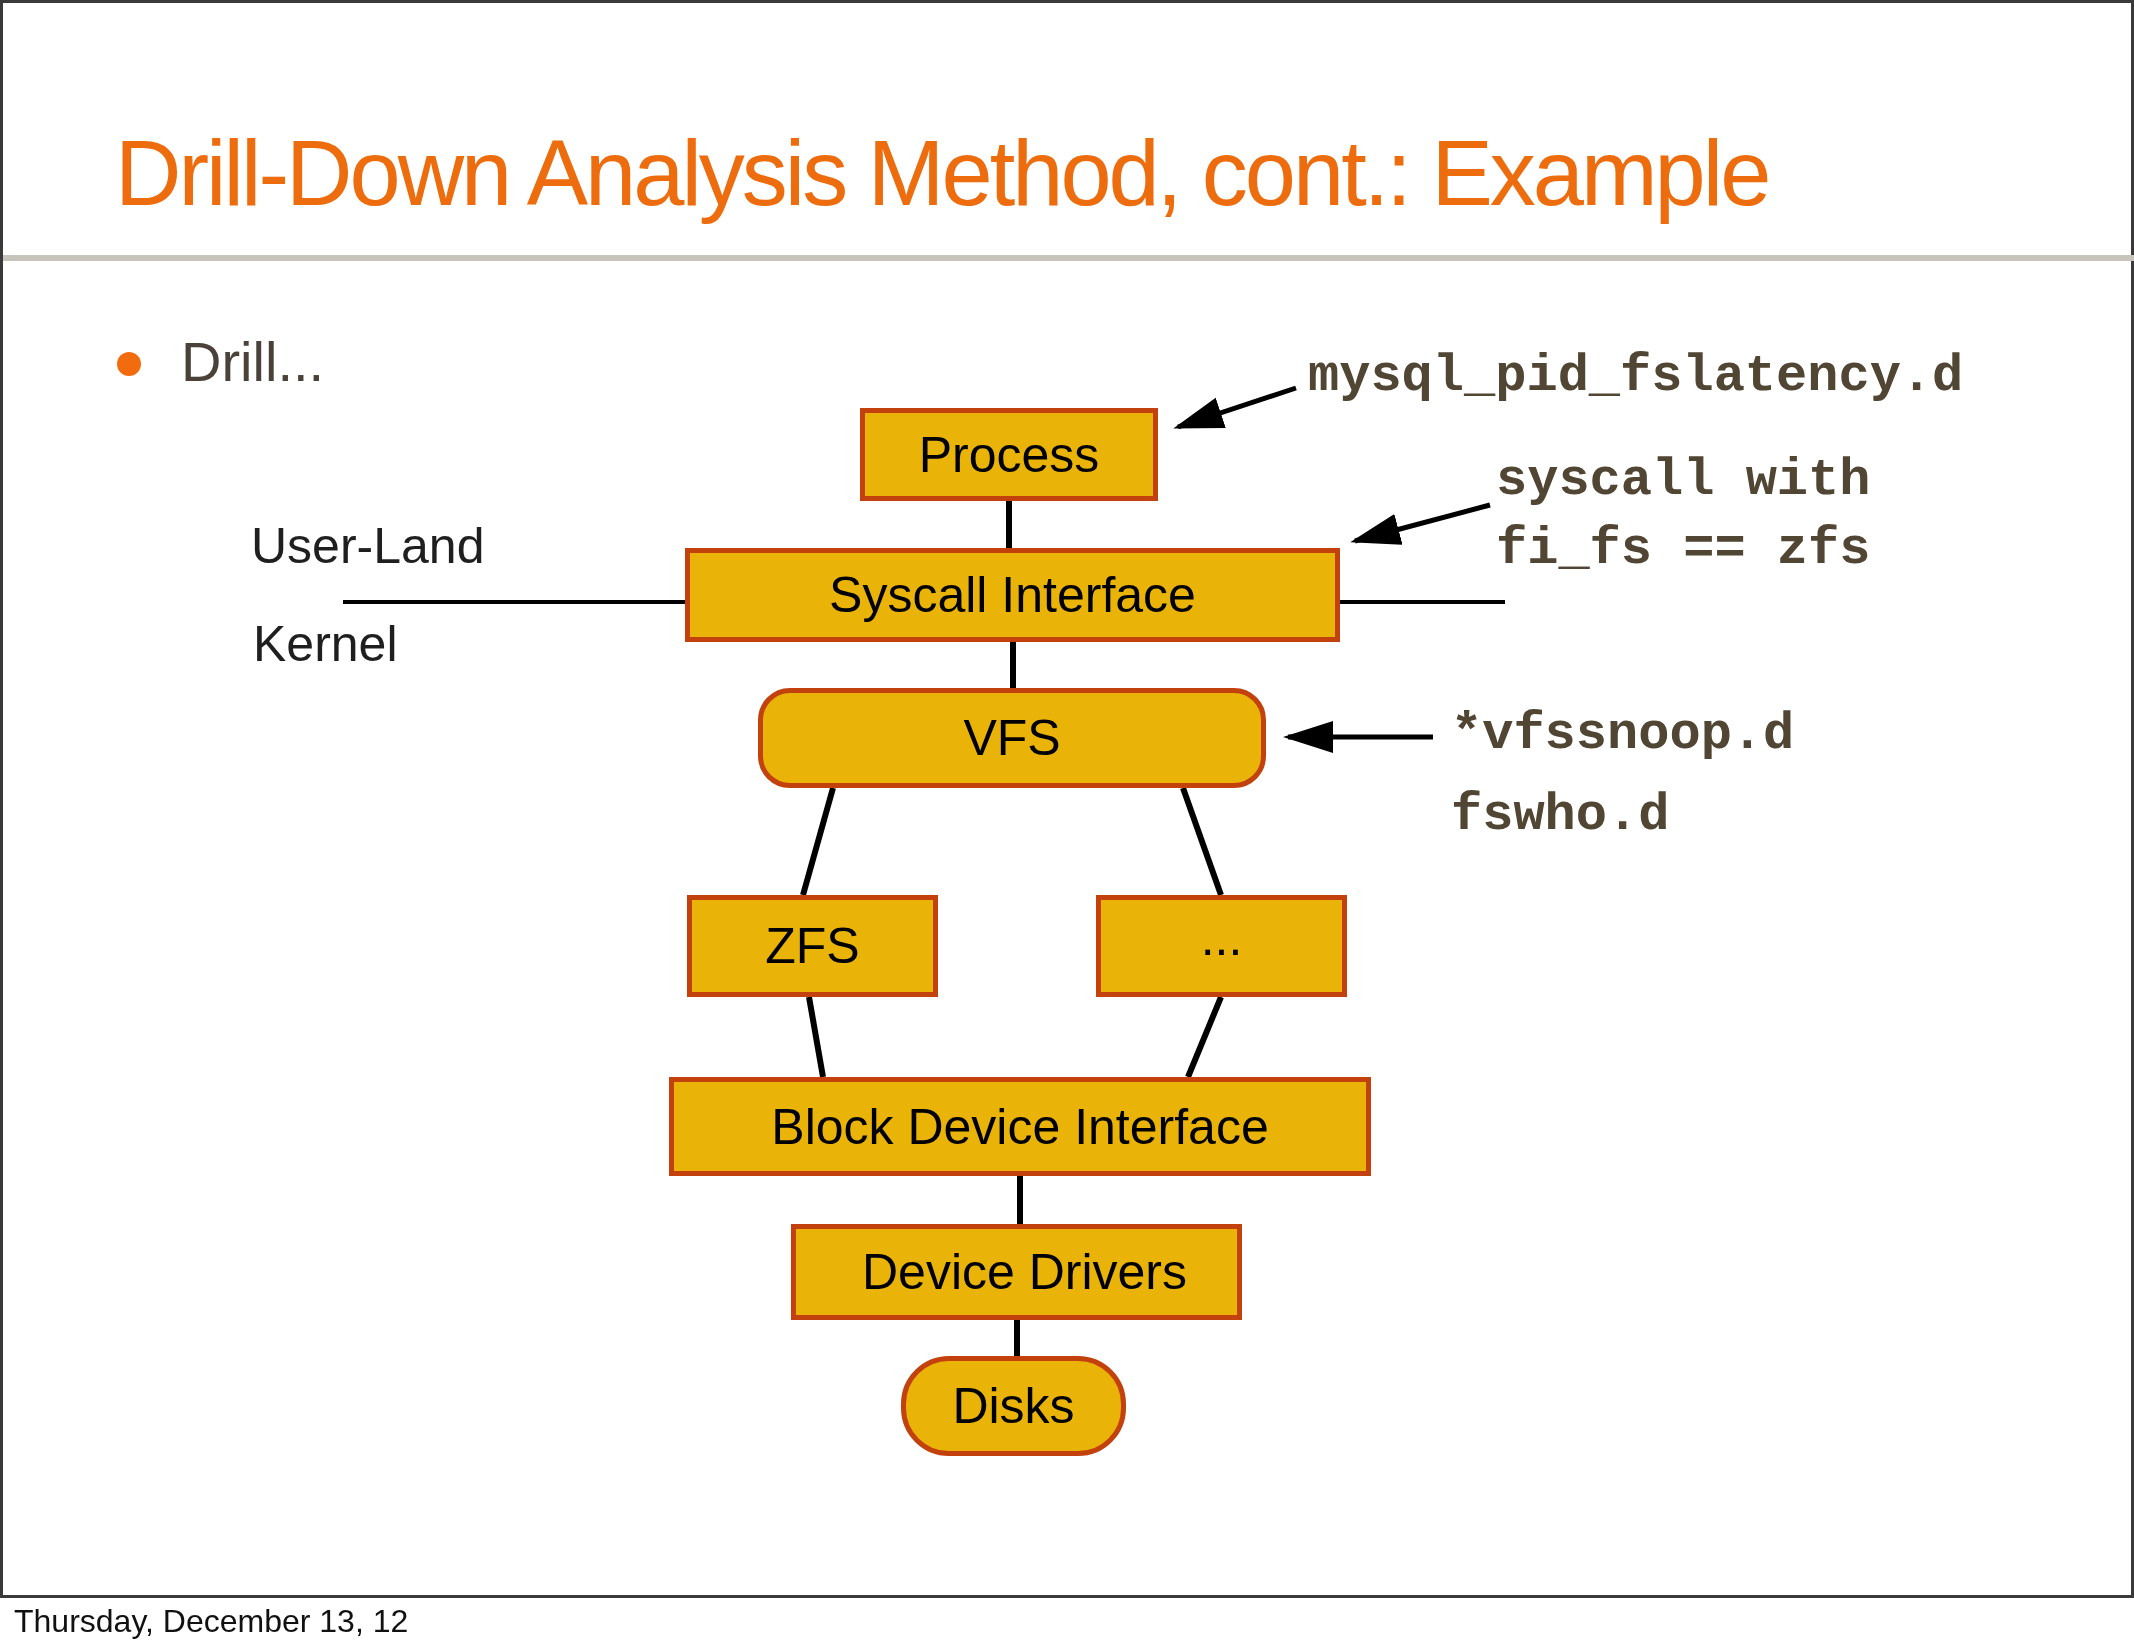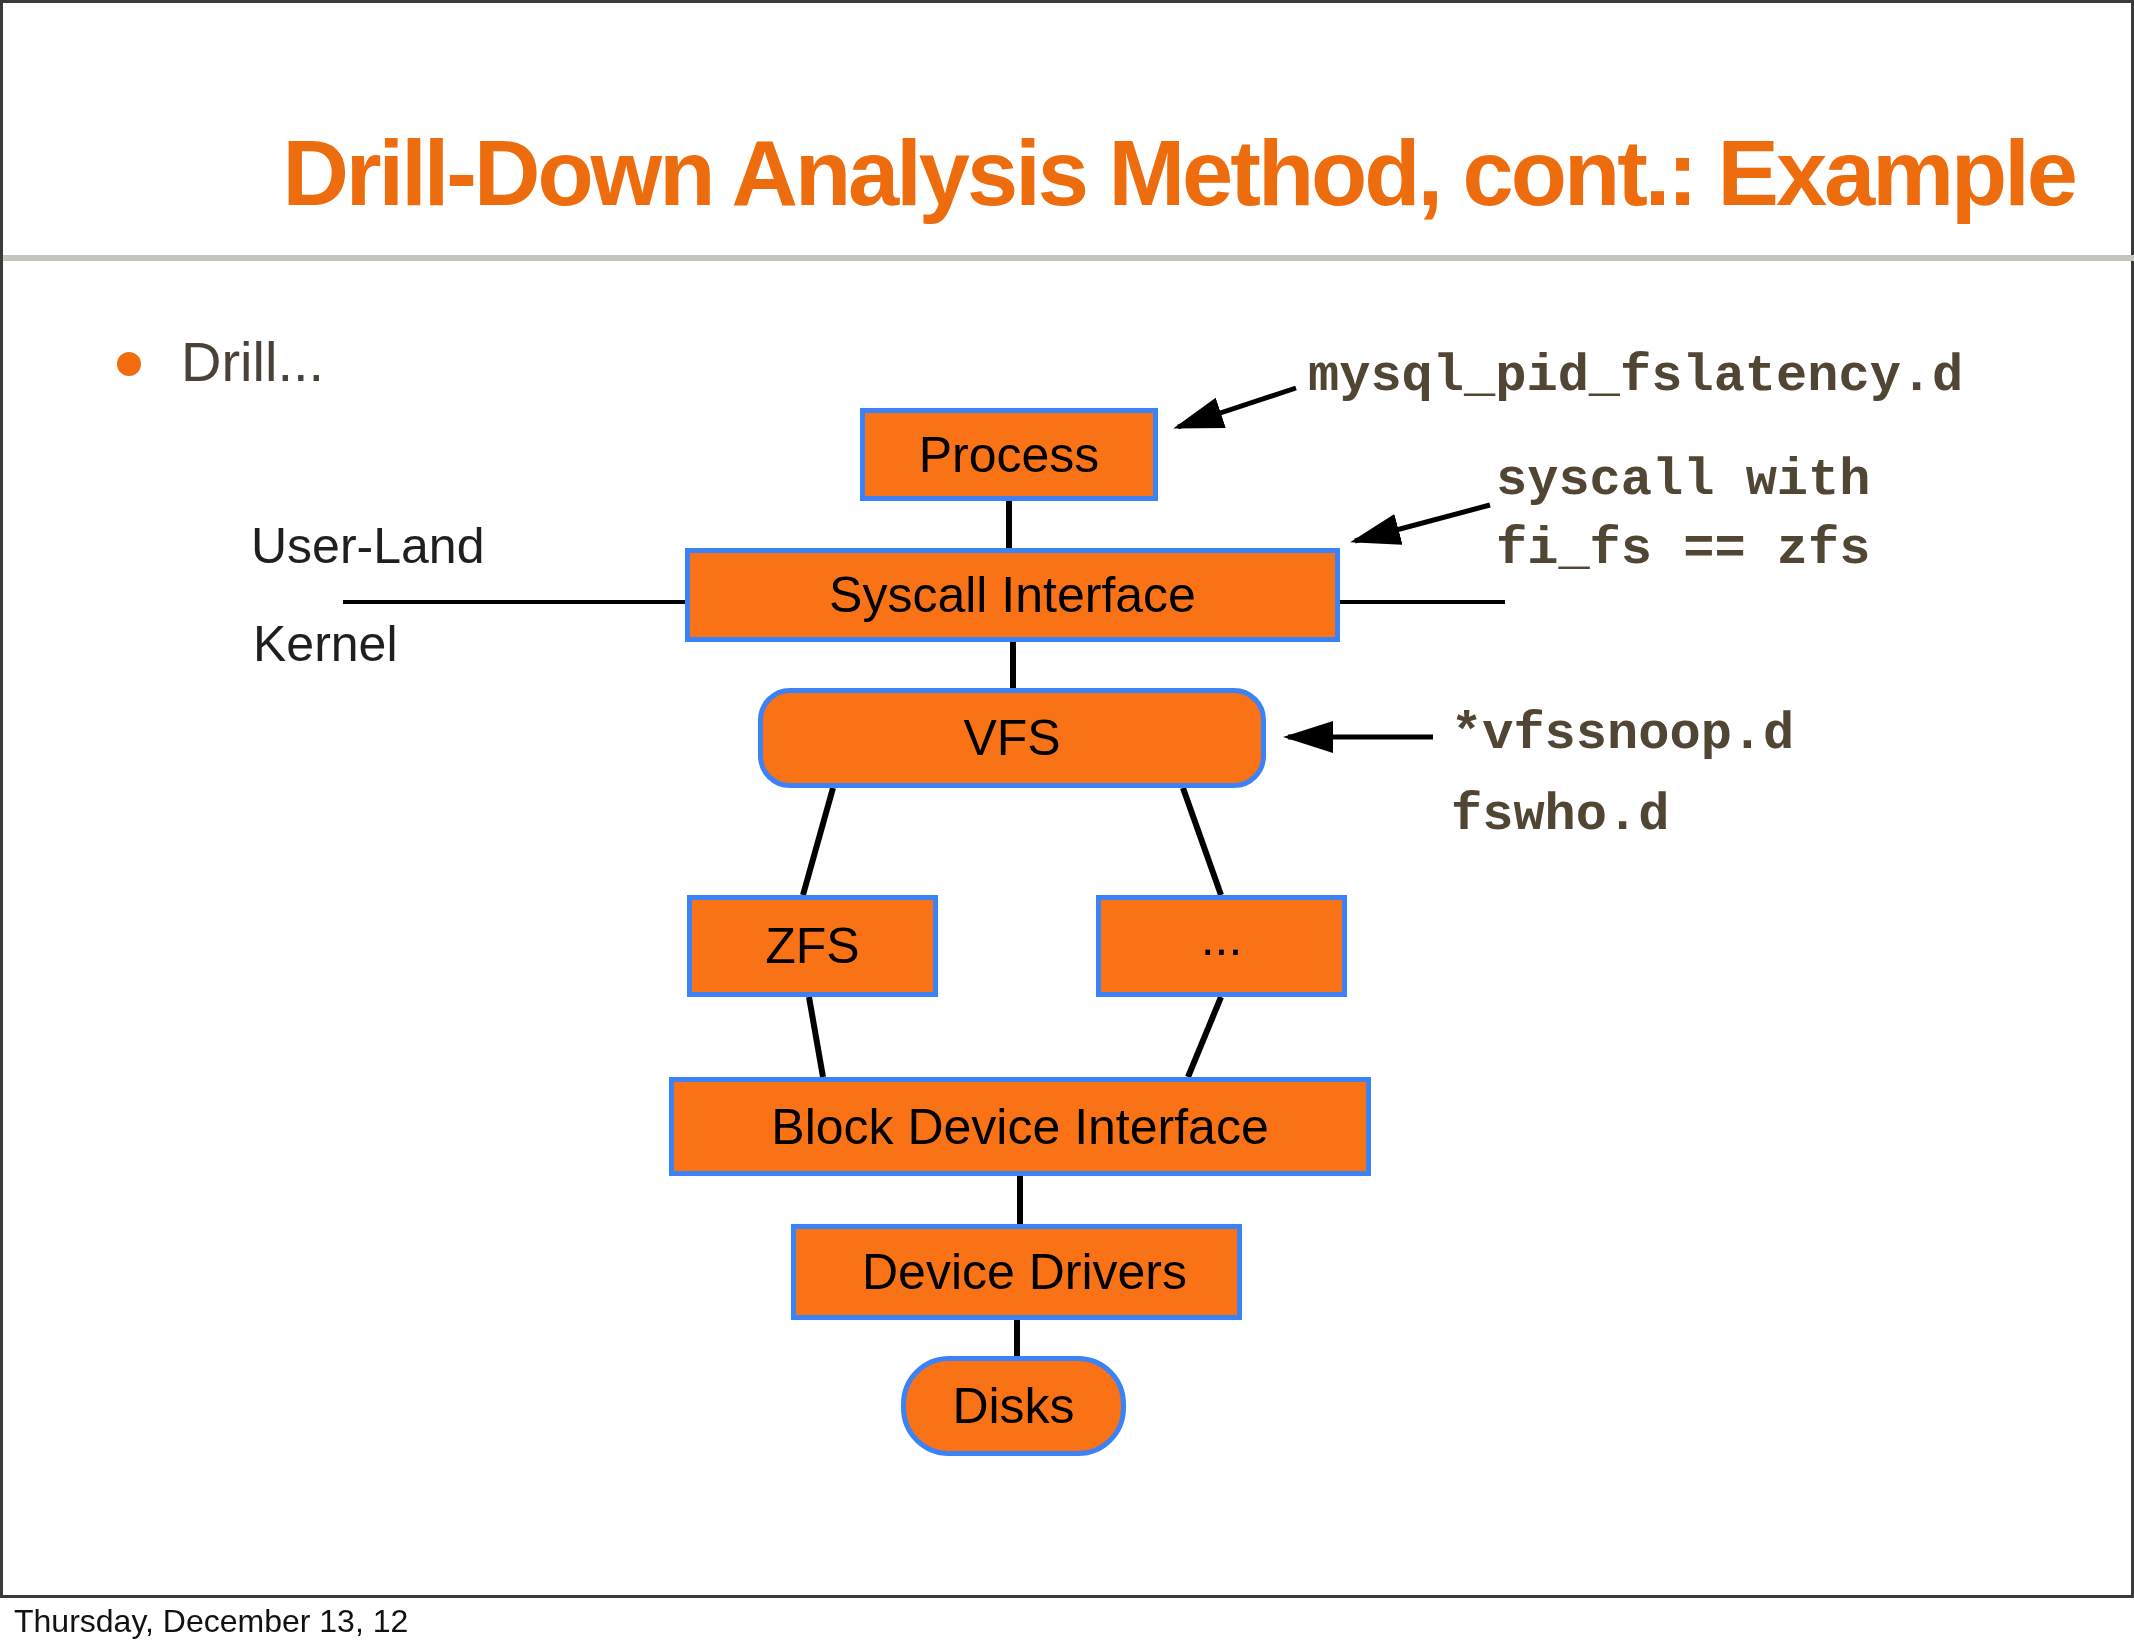--- a/index.html
+++ b/index.html
@@ -7,22 +7,22 @@
     width:2134px;height:1642px;position:relative;overflow:hidden;
     font-family:"Liberation Sans",sans-serif;
   }
   
   .slide{
     position:absolute;left:0;top:0;width:2128px;height:1592px;
     background:#ffffff;border:3px solid #3a3a3a;box-sizing:content-box;
   }
   .title{
     position:absolute;left:112px;top:118px;width:1960px;
-    font-size:92px;font-weight:700;letter-spacing:-3px;
-    color:#ED6C0E;white-space:nowrap;text-align:right;
+    font-size:92px;font-weight:400;letter-spacing:-3px;
+    color:#ED6C0E;white-space:nowrap;
   }
   .divider{
     position:absolute;left:0;top:252px;width:2134px;height:6px;
     background:#c6c4bb;
   }
   
   .bullet-dot{
     position:absolute;left:114px;top:349px;width:24px;height:24px;
     border-radius:50%;background:#F26B0F;
   }
@@ -37,21 +37,21 @@
   
   .ann{
     position:absolute;font-family:"Liberation Mono","DejaVu Sans Mono",monospace;
     font-weight:bold;font-size:52px;color:#514534;white-space:nowrap;line-height:1.32;
   }
   .ann-mysql{left:1305px;top:340px;}
   .ann-syscall{left:1493px;top:444px;}
   .ann-vfs{left:1448px;top:692px;line-height:1.55;}
   
   .node{
-    position:absolute;background:#f97316;border:5px solid #3b82f6;
+    position:absolute;background:#eab308;border:5px solid #c2410c;
     display:flex;align-items:center;justify-content:center;
     font-size:50px;color:#000000;box-sizing:border-box;white-space:nowrap;
   }
   .node-process {left:857px; top:405px; width:298px;height:93px;}
   .node-syscall {left:682px; top:545px; width:655px;height:94px;}
   .node-vfs     {left:755px; top:685px; width:508px;height:100px;border-radius:32px;}
   .node-zfs     {left:684px; top:892px; width:251px;height:102px;}
   .node-other   {left:1093px;top:892px; width:251px;height:102px;}
   .node-bdi     {left:666px; top:1074px;width:702px;height:99px;}
   .node-drivers {left:788px; top:1221px;width:451px;height:96px;padding-left:16px;}

